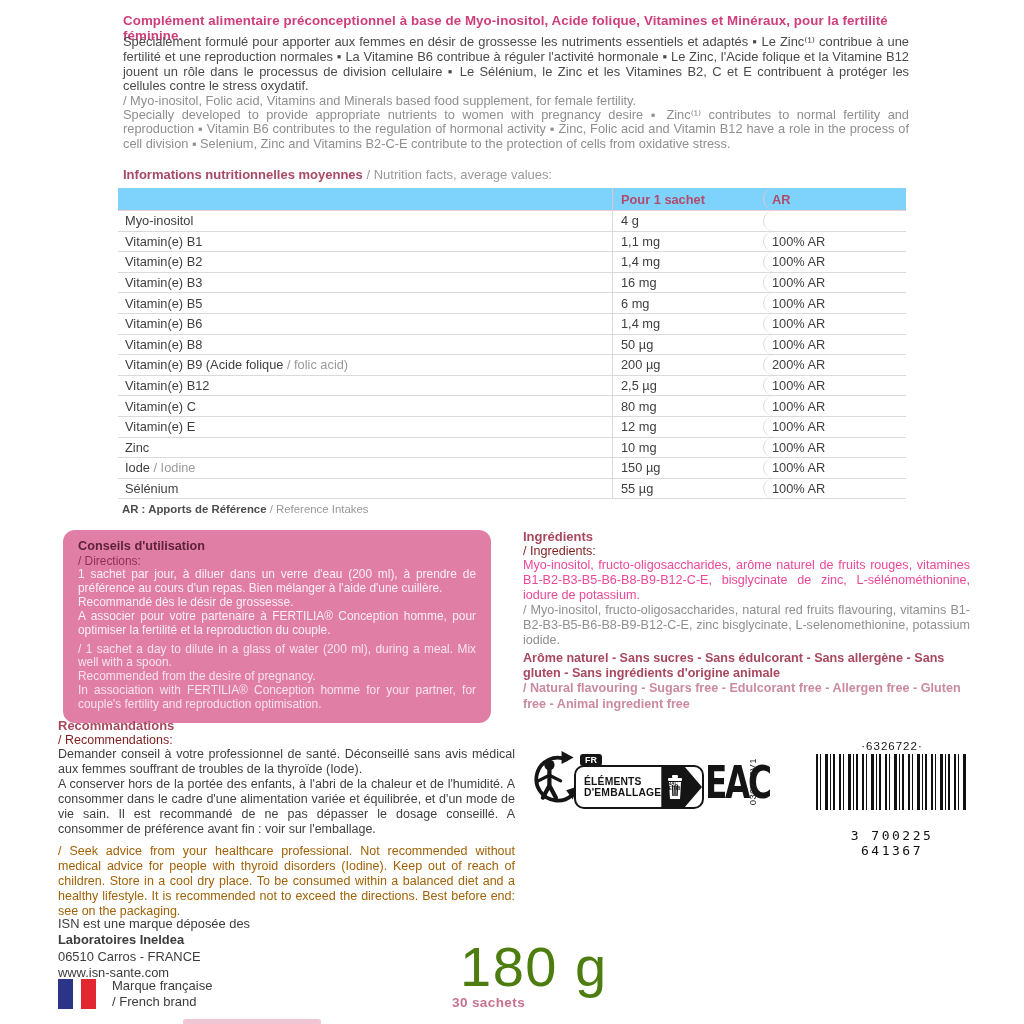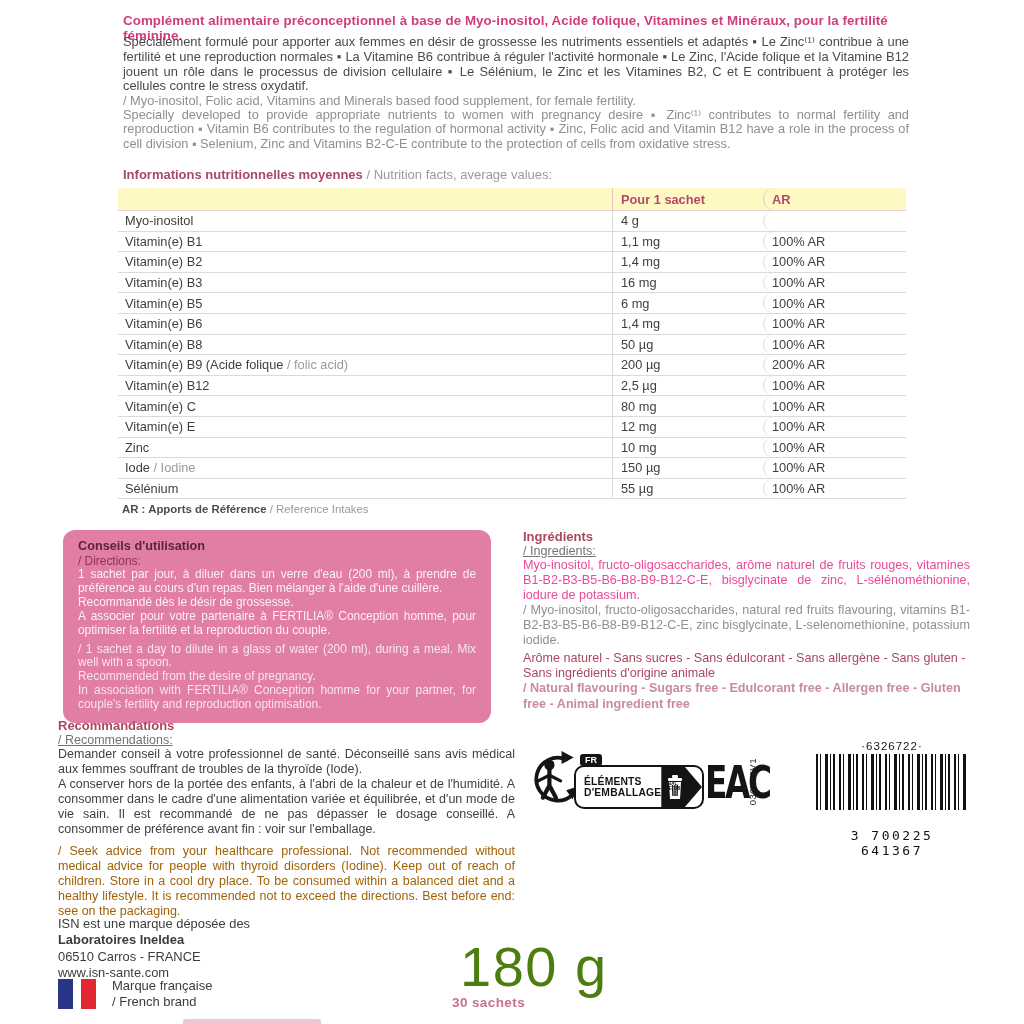--- a/index.html
+++ b/index.html
@@ -15,45 +15,45 @@
     font-size:12.9px; line-height:14.8px; text-align:justify; color:#4a4a4a; }
   .en-block { position:absolute; left:123px; top:94px; width:786px;
     font-size:12.8px; line-height:14.2px; color:#8f8f8f; }
   .en-par { text-align:justify; }
   
   .nut-title { position:absolute; left:123px; top:167px; font-size:13px; }
   .nut-title .t-fr { color:#a84a66; font-weight:bold; }
   .nut-title .t-en { color:#9a9a9a; }
   .table { position:absolute; left:118px; top:188px; width:788px; font-size:12.8px; color:#3e3e3e; }
   .trow { display:flex; align-items:stretch; height:19.6px; border-bottom:1px solid #dadada; }
-  .trow.header { height:22px; background:#fef9c3; border-bottom:1px solid #e9ccd4;justify-content:space-between; }
+  .trow.header { height:22px; background:#7dd3fc; border-bottom:1px solid #e9ccd4;justify-content:space-between; }
   .c1 { width:487px; padding-left:7px; display:flex; align-items:center; }
   .c2 { width:142px; padding-left:8px; border-left:1px solid #dadada; display:flex; align-items:center; }
   .c3 { flex:1; padding-left:8px; border-left:1px solid #dadada; display:flex; align-items:center;border-radius:11px; }
   .trow.header .c2, .trow.header .c3 { border-left:1px solid #e3c4cd; color:#b34a6c; font-weight:bold; }
   .lab-en { color:#9a9a9a; white-space:pre; }
   .footnote { position:absolute; left:122px; top:503px; font-size:11.4px; }
   .footnote .f-fr { font-weight:bold; color:#4c4c4c; }
   .footnote .f-en { color:#989898; }
   
   .dir-box { position:absolute; left:63px; top:530px; width:428px; box-sizing:border-box;
     background:#e07ea6; border-radius:12px; padding:9px 15px 11px;
     font-size:11.9px; line-height:13.9px; text-align:justify; }
   .dir-title { font-weight:bold; color:#5d2438; font-size:12.7px; line-height:15px; text-align:left; }
   .dir-sub { color:#8e3253; line-height:14px; text-align:left; }
   .dir-fr { color:#fdeff5; }
   .dir-en { color:#f9e3ec; margin-top:5px; }
   
   .sec-title { font-weight:bold; color:#a8485f; font-size:13px; text-align:left; line-height:15px; }
-  .sec-sub { color:#737373; text-align:left; line-height:14px;text-decoration:underline; }
+  .sec-sub { color:#7f1d1d; text-align:left; line-height:14px; }
   .ing { position:absolute; left:523px; top:529px; width:447px; font-size:12.6px; line-height:15px; text-align:justify; }
   .ing-fr { color:#ec4899; }
   .ing-en { color:#8f8f8f; }
   .claims { position:absolute; left:523px; top:651px; width:447px; font-size:12.6px; line-height:15.2px; }
-  .claims-fr { font-weight:normal; color:#a8485f; }
+  .claims-fr { font-weight:bold; color:#a8485f; }
   .claims-en { color:#cb8aa2;font-weight:bold; }
   
   .rec { position:absolute; left:58px; top:718px; width:457px; font-size:12.5px; line-height:15.1px; text-align:justify; }
   .rec-fr { color:#3f3f3f; }
   .rec-en { color:#a16207; margin-top:6px; }
   
   .triman { position:absolute; left:527px; top:751px; }
   .pack-badge { position:absolute; left:574px; top:765px; width:130px; height:44px; }
   .fr-tab { position:absolute; top:-11px; left:6px; background:#141414; color:#fff;
     font-size:9px; font-weight:bold; padding:1px 5px; border-radius:3px; z-index:2; }

